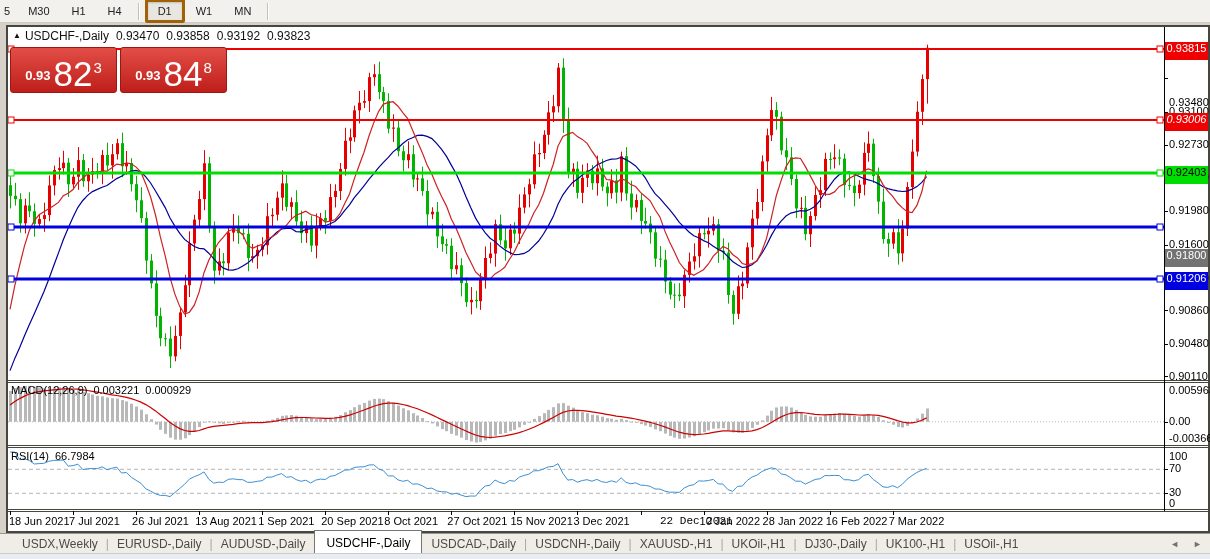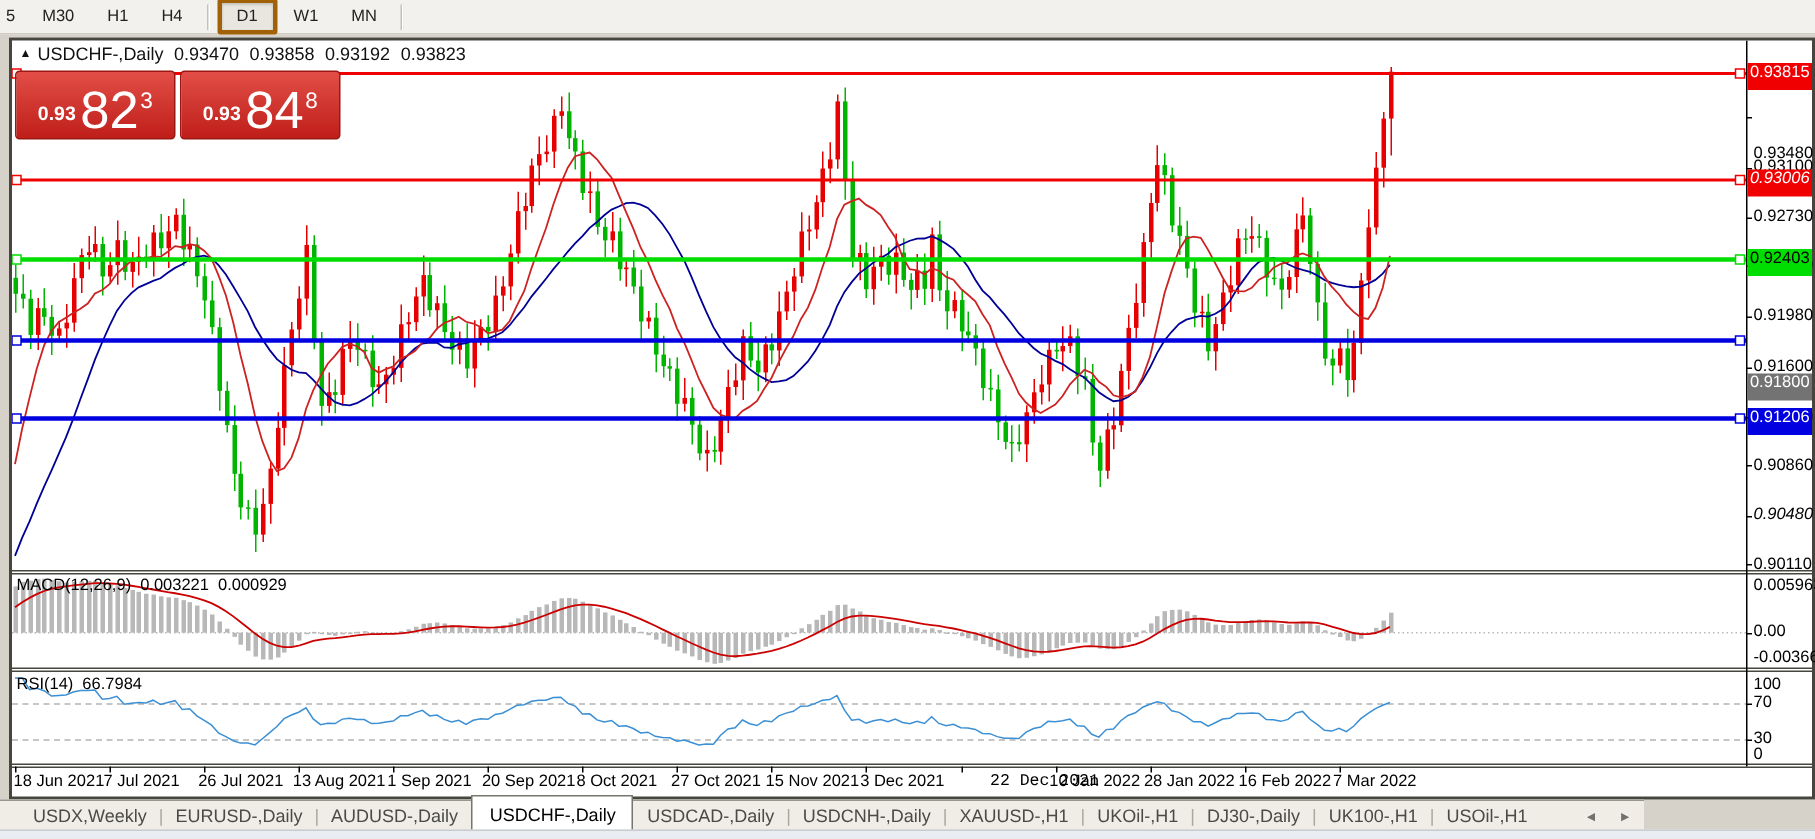--- a/index.html
+++ b/index.html
@@ -30,21 +30,21 @@
   .spin.up{border-left:1px solid #b5c0d2}
   .volval{flex:1;text-align:right;padding-right:4px;font-size:14px;line-height:19px;color:#000}
   .tp-row2{display:flex;gap:3px;margin-top:2px;height:46px}
   .pricebox{flex:1;background:linear-gradient(#e24e47,#bf1e19);border:1px solid #9a1712;border-radius:3px;color:#fff;
             display:flex;align-items:flex-end;justify-content:center;padding-bottom:3px;box-sizing:border-box;cursor:default}
   .p-small{font-size:13px;font-weight:bold;margin-right:3px;margin-bottom:6px}
   .p-big{font-size:35px;line-height:31px;font-weight:500}
   .p-sup{font-size:15px;position:relative;top:-13px;margin-left:1px}
   .indlab{z-index:4}
   .indlab span{margin-right:6px}
-  #tabbar{position:absolute;left:0;top:533px;width:1096px;height:20px;background:#f0ede7;border-top:1px solid #96968e;
+  #tabbar{position:absolute;left:0;top:533px;width:1210px;height:20px;background:#f0ede7;border-top:1px solid #96968e;
           display:flex;align-items:center;font-size:12px;color:#4a4a46;padding-left:13px;box-sizing:border-box}
   .tab{padding:0 9px;height:20px;line-height:20px;cursor:default;white-space:nowrap}
   .tab.active{background:#fff;border:1px solid #76766f;border-bottom:none;color:#000;margin-top:-3px;height:23px;line-height:24px;padding:0 11px}
   .tsep{color:#aaa79f;margin:0 -1px}
   #scrollers{margin-left:auto;margin-right:8px;color:#72726c;font-size:9px;display:flex;gap:14px}
   #scrollers span{cursor:default}
   #strip{position:absolute;left:0;top:553px;width:1210px;height:6px;background:#e9edf2;border-top:1px solid #c9cdd2}
 </style>
 </head>
 <body>
@@ -749,21 +749,21 @@
       <div class="badge" style="top: 193px; background: #737373; color: rgb(255, 255, 255); margin-top: 29px;">0.91800</div>
       <div class="badge" style="top: 245px; background: rgb(0, 0, 224); color: rgb(255, 255, 255);">0.91206</div>
       <div class="axlab" style="top: 44.6475px; margin-top: 24px;">0.93480</div>
       <div class="axlab" style="top: 78.2775px;">0.93100</div>
       <div class="axlab" style="top: 111.022px;">0.92730</div>
       <div class="axlab" style="top: 143.768px;">0.92360</div>
       <div class="axlab" style="top: 177.398px;">0.91980</div>
       <div class="axlab" style="top: 211.028px;">0.91600</div>
       <div class="axlab" style="top: 244.657px;">0.91220</div>
       <div class="axlab" style="top: 276.517px;">0.90860</div>
-      <div class="axlab" style="top: 310.147px; font-style: italic;">0.90480</div>
+      <div class="axlab" style="top: 310.147px;">0.90480</div>
       <div class="axlab" style="top: 342.892px;">0.90110</div>
       <div class="axlab" style="top: 357px;">0.005963</div>
       <div class="axlab" style="top: 388.3px;">0.00</div>
       <div class="axlab" style="top: 405px;">-0.003664</div>
       <div class="axlab" style="top: 423px;">100</div>
       <div class="axlab" style="top: 435.3px;">70</div>
       <div class="axlab" style="top: 459.3px;">30</div>
       <div class="axlab" style="top: 470px;">0</div>
       <div class="dlab" style="left: 1px;">18 Jun 2021</div>
       <div class="dlab" style="left: 61.05px;">7 Jul 2021</div>

